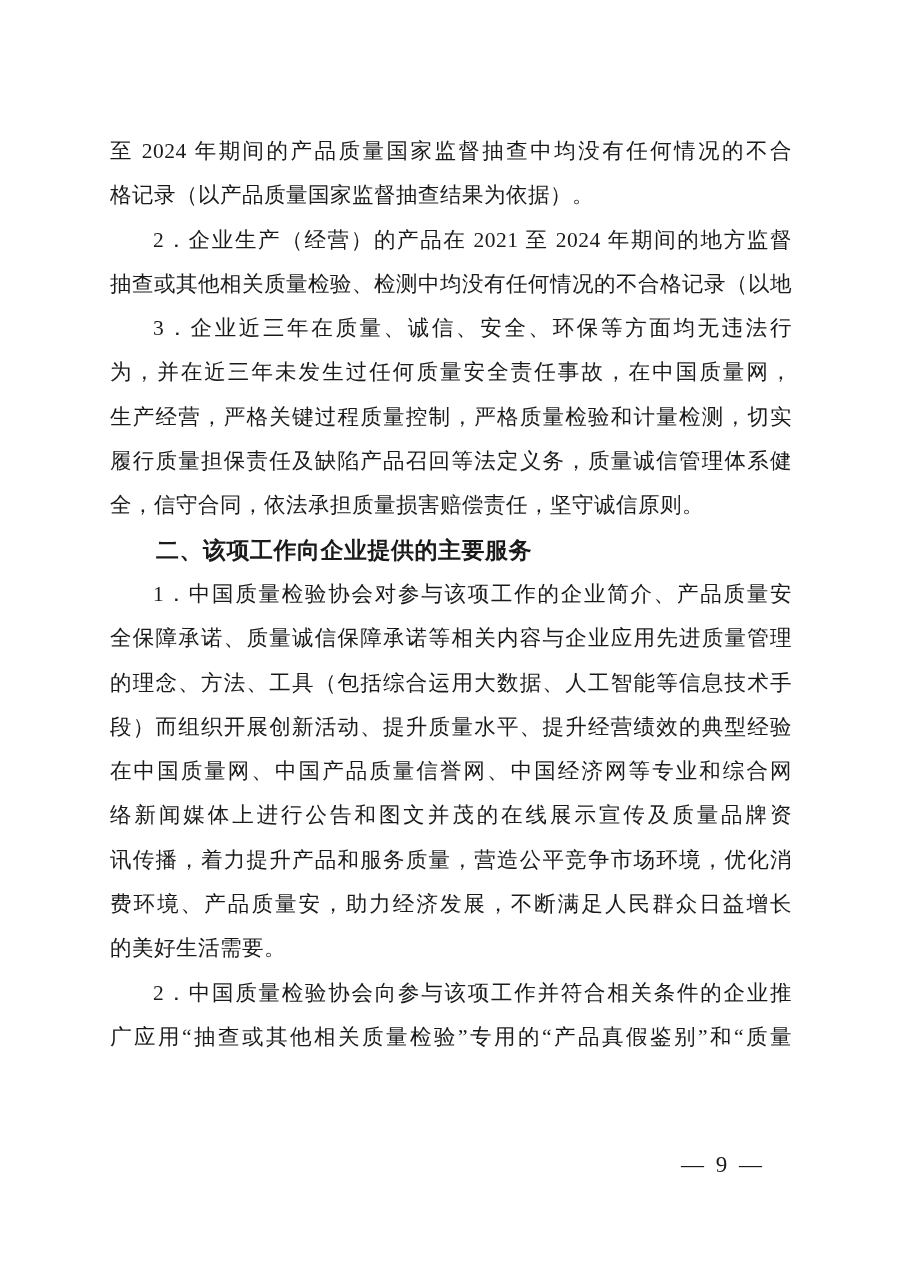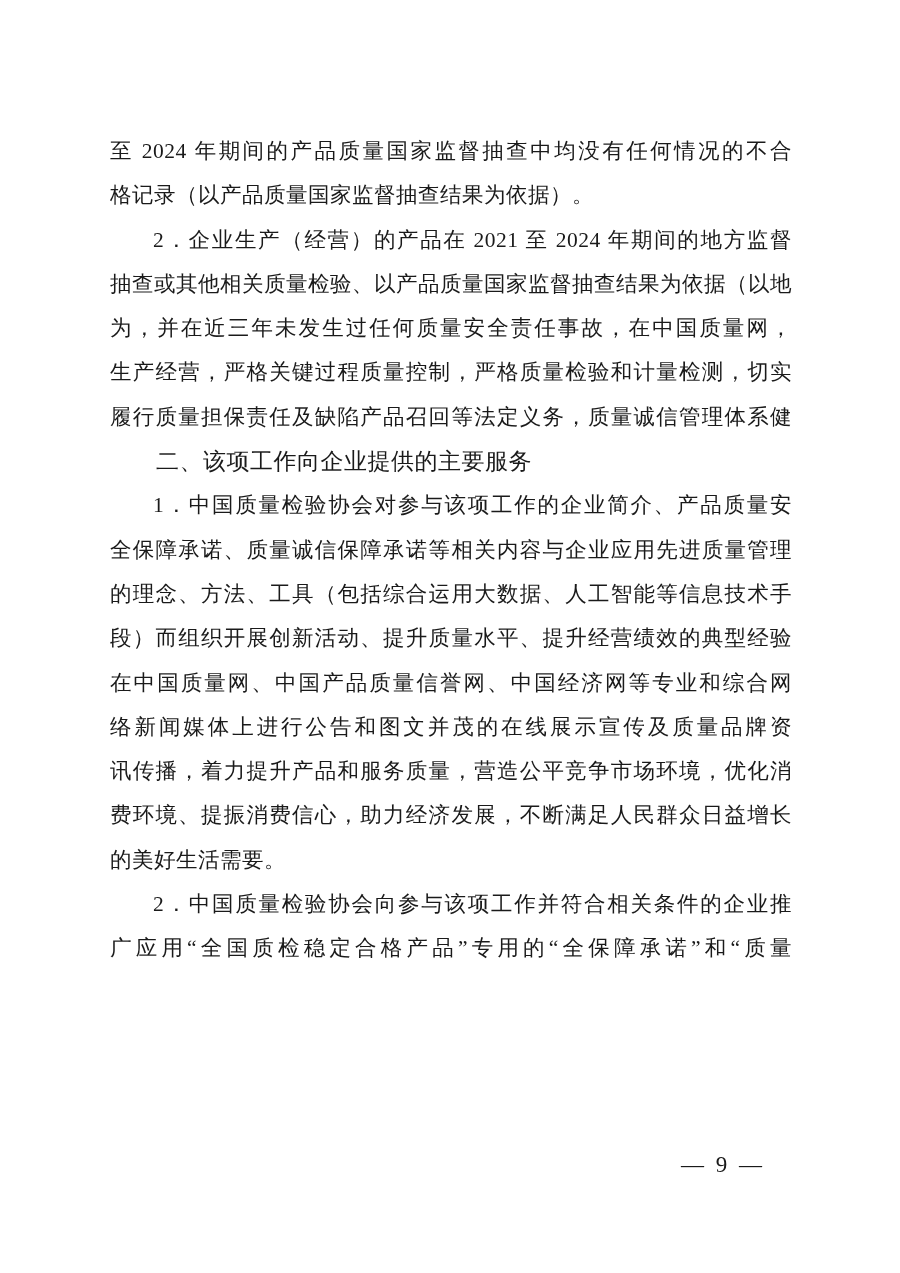--- a/index.html
+++ b/index.html
@@ -35,21 +35,21 @@
   .line.noj {
     text-align: left;
     text-align-last: left;
     font-family: Liberation Serif, serif;
   }
   .line.indent {
     text-indent: 2em;
   }
   .line.heading {
     font-family: "Liberation Sans", "DejaVu Sans", sans-serif;
-    font-weight: 400;
+    font-weight: 700;
     font-size: 23px;
     text-align: left;
     text-align-last: left;
   }
   .page-num {
     position: absolute;
     top: 1150px;
     right: 135px;
     font-size: 23px;
     line-height: 30px;
@@ -59,32 +59,34 @@
   }
 </style>
 </head>
 <body>
 
 <div class="page">
   <div class="doc-body">
       <div class="line">至 2024 年期间的产品质量国家监督抽查中均没有任何情况的不合</div>
       <div class="line noj">格记录（以产品质量国家监督抽查结果为依据）。</div>
       <div class="line indent">2．企业生产（经营）的产品在 2021 至 2024 年期间的地方监督</div>
-      <div class="line">抽查或其他相关质量检验、以产品质量国家监督抽查结果为依据（以地</div>
+      <div class="line">抽查或其他相关质量检验、检测中均没有任何情况的不合格记录（以地</div>
+      <div class="line indent">3．企业近三年在质量、诚信、安全、环保等方面均无违法行</div>
       <div class="line">为，并在近三年未发生过任何质量安全责任事故，在中国质量网，</div>
       <div class="line">生产经营，严格关键过程质量控制，严格质量检验和计量检测，切实</div>
       <div class="line">履行质量担保责任及缺陷产品召回等法定义务，质量诚信管理体系健</div>
+      <div class="line noj">全，信守合同，依法承担质量损害赔偿责任，坚守诚信原则。</div>
       <div class="line heading indent noj">二、该项工作向企业提供的主要服务</div>
       <div class="line indent">1．中国质量检验协会对参与该项工作的企业简介、产品质量安</div>
       <div class="line">全保障承诺、质量诚信保障承诺等相关内容与企业应用先进质量管理</div>
       <div class="line">的理念、方法、工具（包括综合运用大数据、人工智能等信息技术手</div>
       <div class="line">段）而组织开展创新活动、提升质量水平、提升经营绩效的典型经验</div>
       <div class="line">在中国质量网、中国产品质量信誉网、中国经济网等专业和综合网</div>
       <div class="line">络新闻媒体上进行公告和图文并茂的在线展示宣传及质量品牌资</div>
       <div class="line">讯传播，着力提升产品和服务质量，营造公平竞争市场环境，优化消</div>
-      <div class="line">费环境、提振消费信心，助力经济发展，不断满足人民群众日益增长</div>
+      <div class="line">费环境、产品质量安，助力经济发展，不断满足人民群众日益增长</div>
       <div class="line noj">的美好生活需要。</div>
       <div class="line indent">2．中国质量检验协会向参与该项工作并符合相关条件的企业推</div>
-      <div class="line">广应用“全国质检稳定合格产品”专用的“全保障承诺”和“质量</div>
+      <div class="line">广应用“抽查或其他相关质量检验”专用的“产品真假鉴别”和“质量</div>
     </div>
 
   <div class="page-num">— 9 —</div>
 </div>
 
 </body></html>

